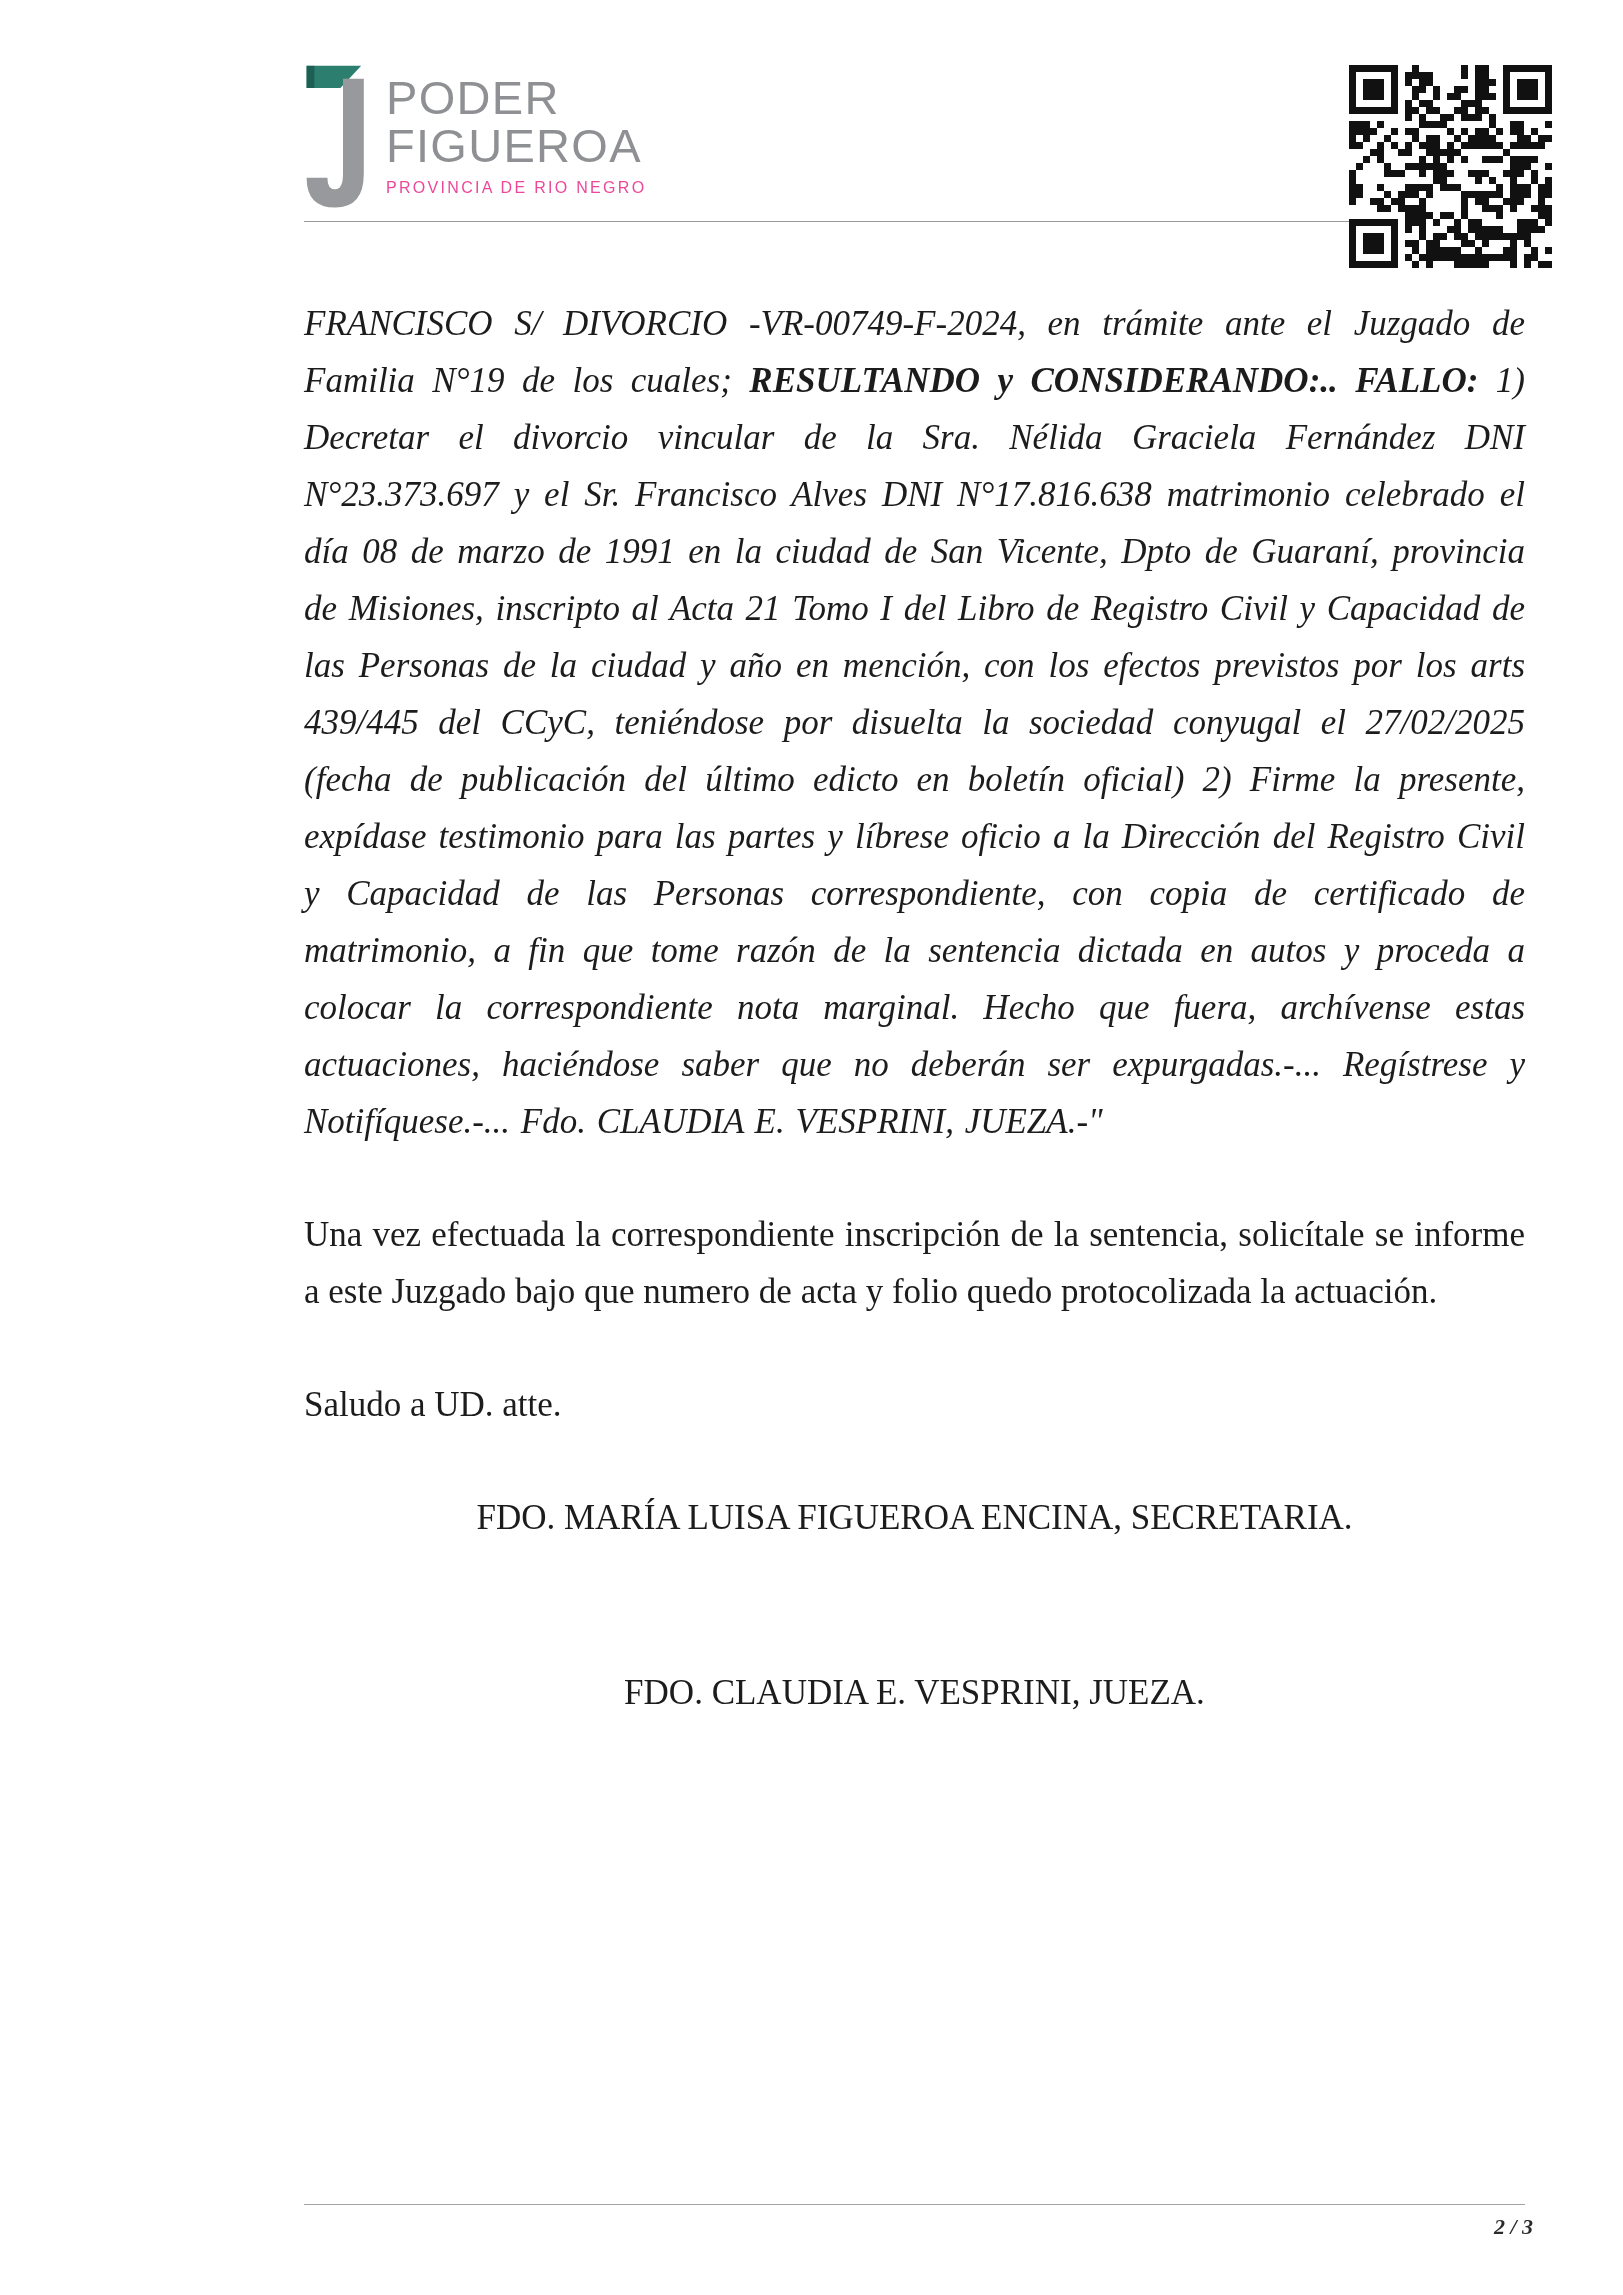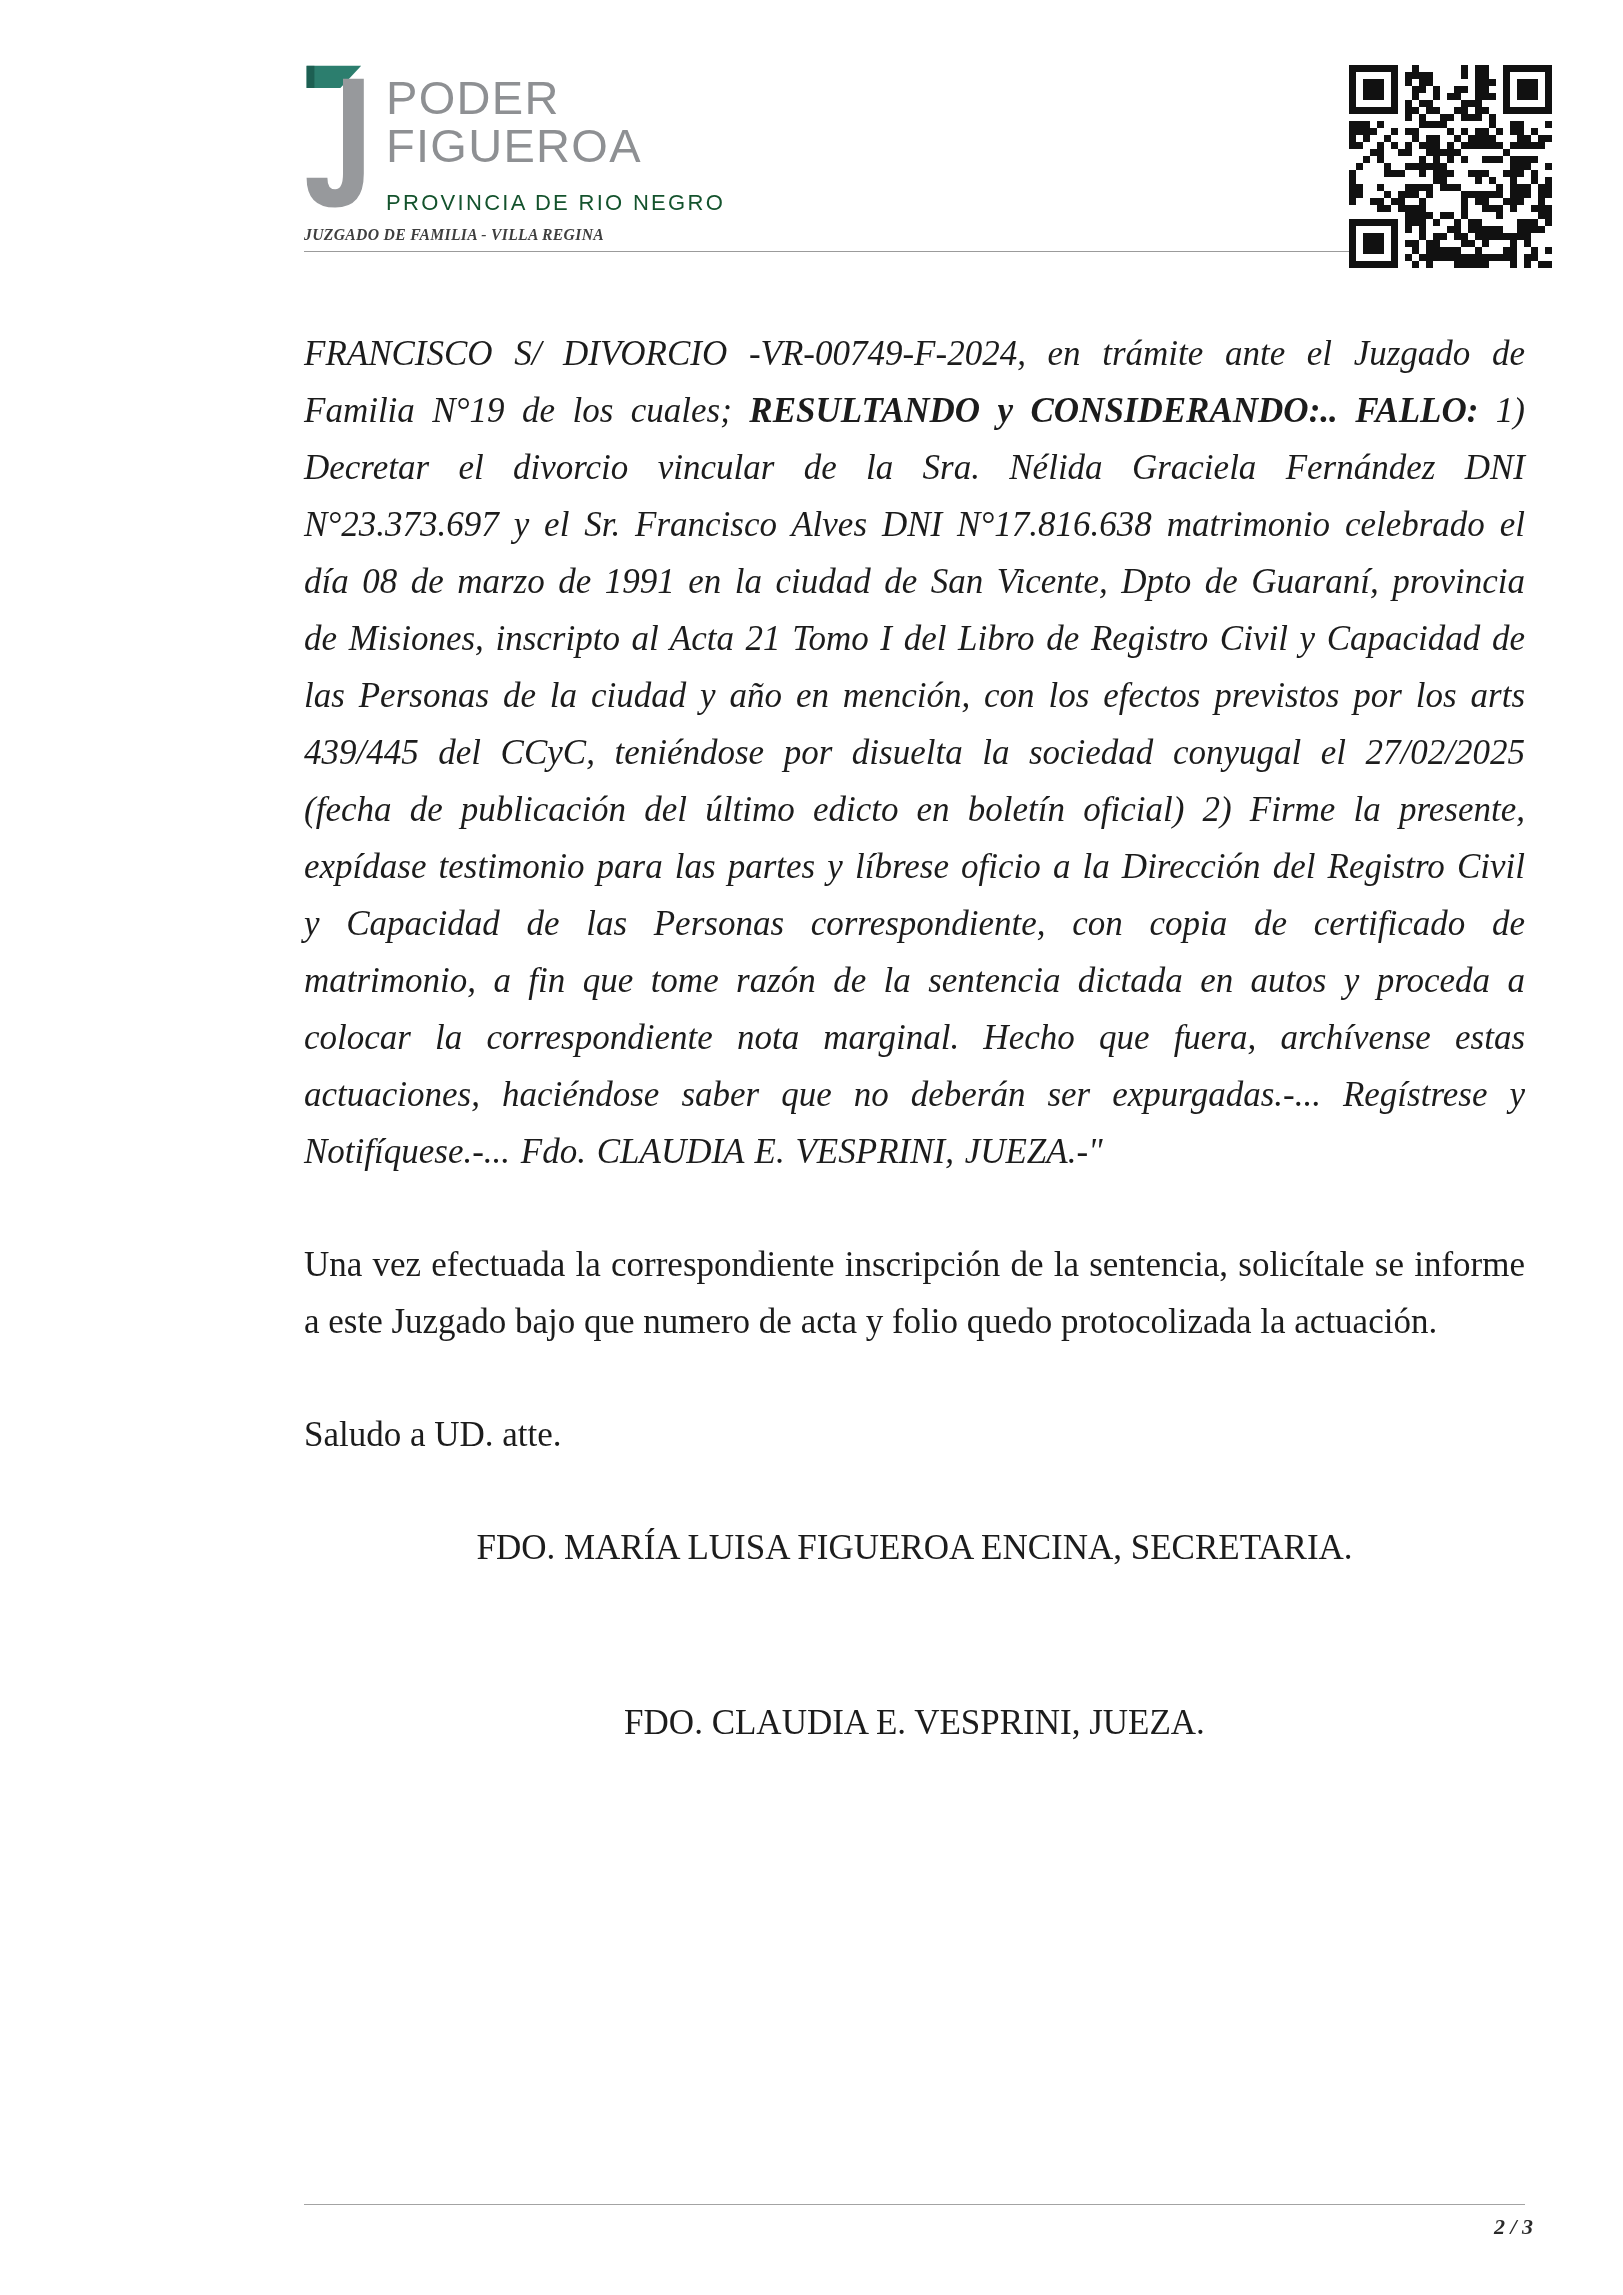--- a/index.html
+++ b/index.html
@@ -21,24 +21,24 @@
   .logo-mark { width: 65px; height: 152px; flex: 0 0 auto; }
   .brand-text { margin-left: 17px; padding-top: 11.8px; font-family: "Liberation Sans", sans-serif; }
   .brand-title {
     font-size: 47px;
     line-height: 48px;
     letter-spacing: 1.3px;
     color: #8e9093;
     font-weight: 400;
   }
   .brand-sub {
-    margin-top: 20px;
-    font-size: 22px;
+    margin-top: 9px;
+    font-size: 16px;
     letter-spacing: 2.3px;
-    color: #14532d;
+    color: #ec4899;
     font-weight: 400;
   }
   .court {
     margin-top: 10.5px;
     font-style: italic;
     font-weight: bold;
     font-size: 15.7px;
     letter-spacing: 0.3px;
     color: #3f3f3f;
   }
@@ -110,21 +110,20 @@
         <polygon points="2,2 44,2 28,19 2,19" fill="#2c7e6e"></polygon>
         <polygon points="2,2 8,2 8,19 2,19" fill="#1d5f52"></polygon>
         <path d="M 30 12 H 46 V 85 Q 46 111 24 111 Q 2 111 2 88 H 18 Q 18 97 24 97 Q 30 97 30 85 Z" fill="#97999c"></path>
       </svg>
       <div class="brand-text">
         <div class="brand-title">PODER</div>
         <div class="brand-title">FIGUEROA</div>
         <div class="brand-sub">PROVINCIA DE RIO NEGRO</div>
       </div>
     </div>
-    <div class="court">JUZGADO DE FAMILIA - VILLA REGINA</div>
     <div class="rule"></div>
     <div class="qr">
       <svg viewBox="0 0 290 290" shape-rendering="crispEdges" aria-hidden="true">
           <g fill="#111">
             <rect x="90" y="0" width="10" height="10"></rect>
             <rect x="160" y="0" width="10" height="10"></rect>
             <rect x="180" y="0" width="10" height="10"></rect>
             <rect x="190" y="0" width="10" height="10"></rect>
             <rect x="80" y="10" width="10" height="10"></rect>
             <rect x="90" y="10" width="10" height="10"></rect>

